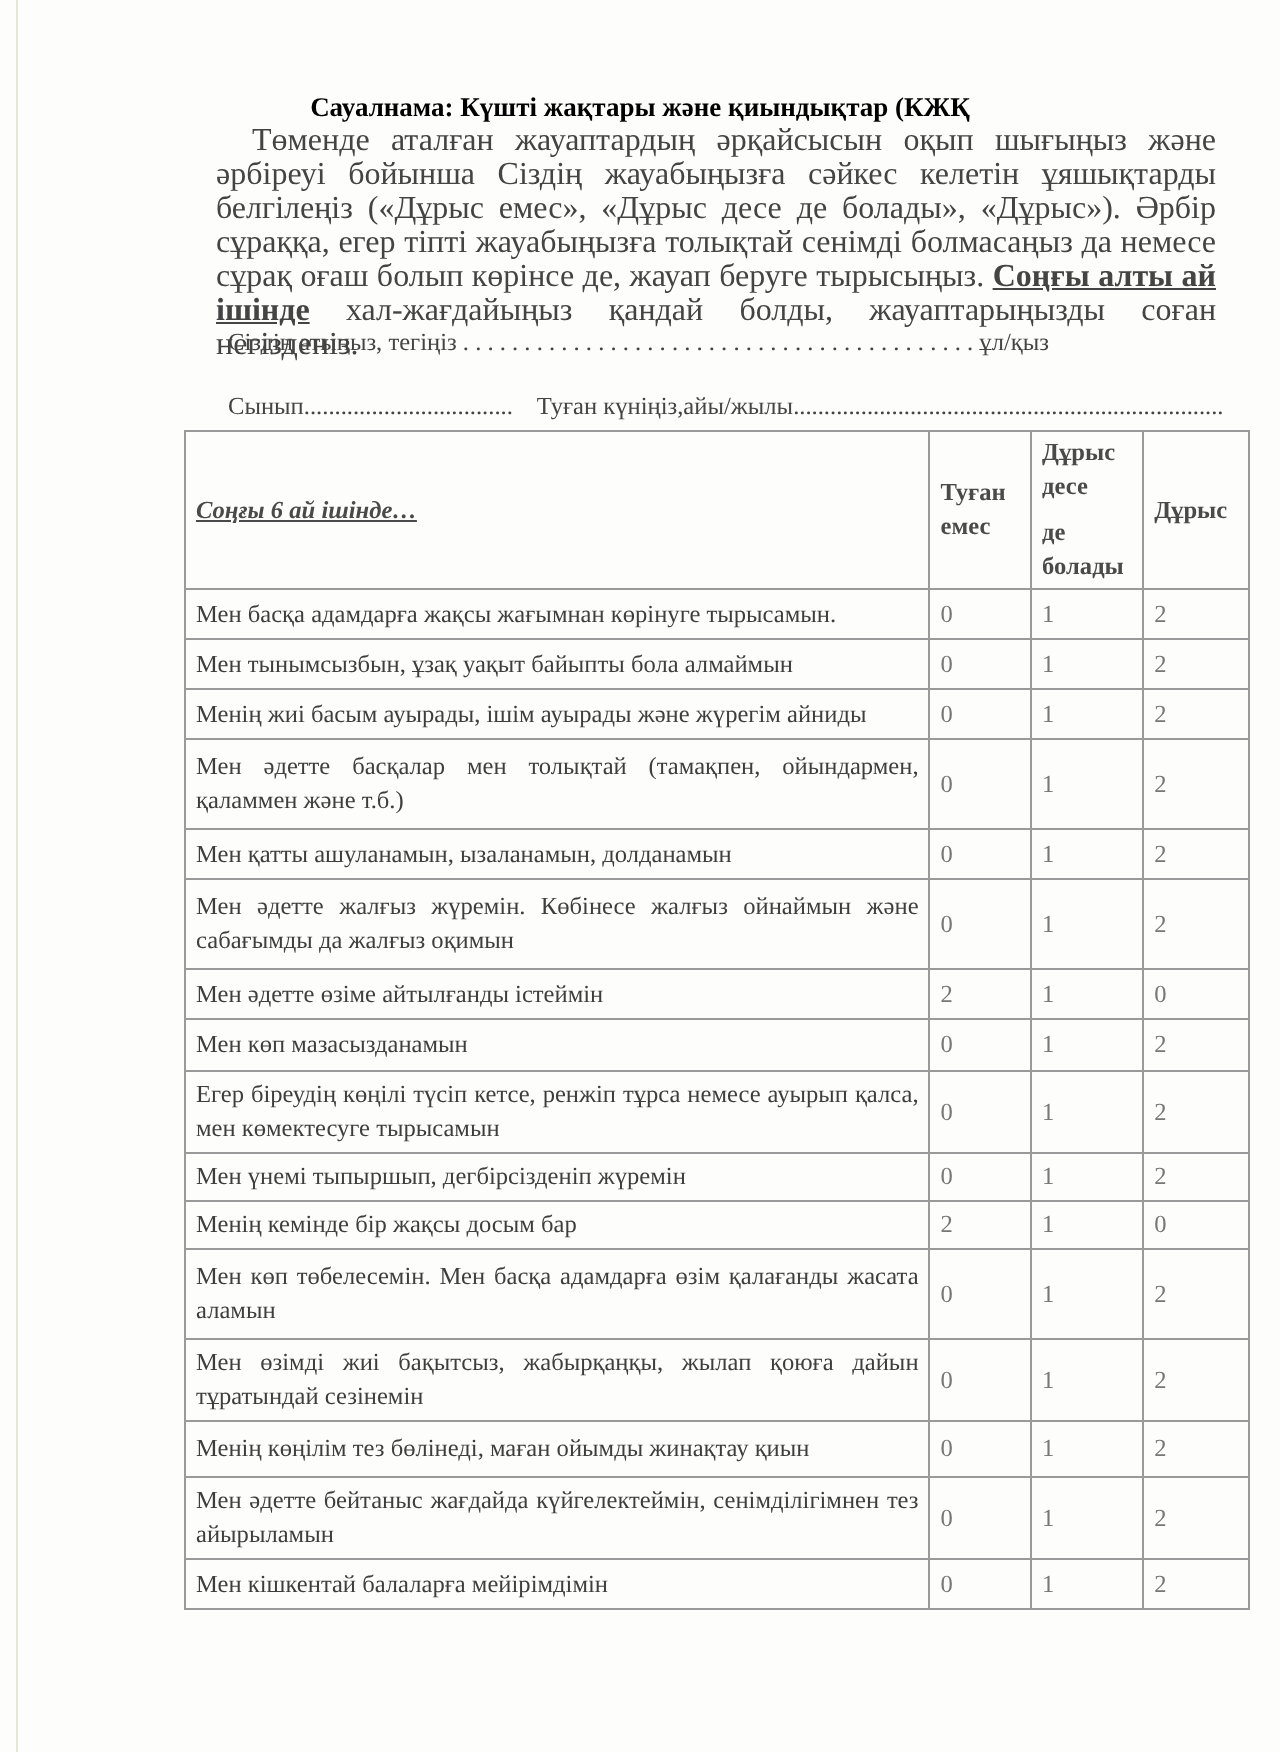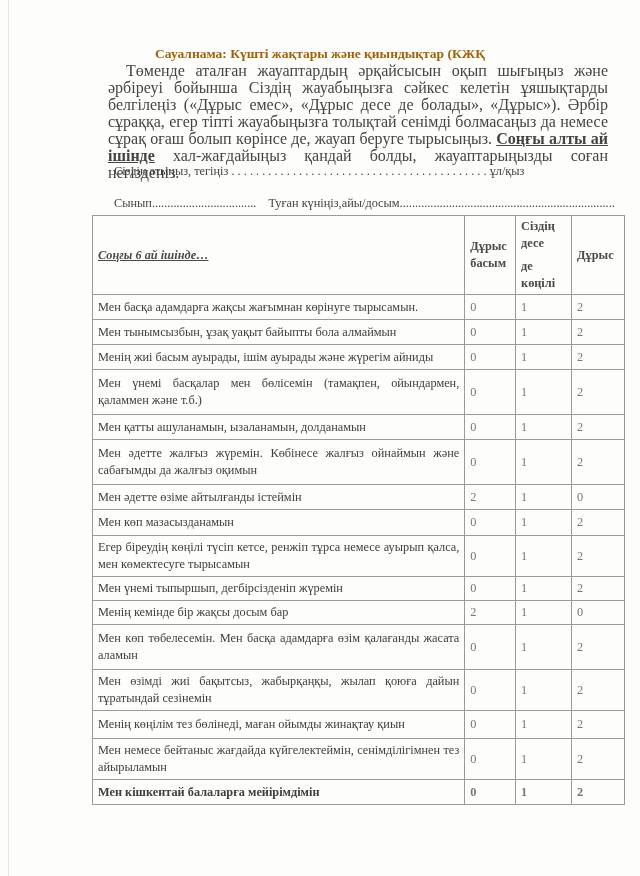--- a/index.html
+++ b/index.html
@@ -9,21 +9,21 @@
       font-family: "Liberation Serif", serif;
       color: #3a3a3a;
       position: relative;
     }
     .edge-line {
       position: absolute; left: 8px; top: 0; width: 1px; height: 876px;
       background: #e6e6d8;
     }
     .title {
       position: absolute; top: 46px; left: 0; width: 640px;
-      text-align: center; font-weight: bold; font-size: 13.5px; color: #a16207;
+      text-align: center; font-weight: bold; font-size: 13.5px; color: #000000;
     }
     .intro {
       position: absolute; top: 62px; left: 108px; width: 500px;
       font-size: 16px; line-height: 17px; text-align: justify; color: #444;
     }
     .intro .indent { display: inline-block; width: 18px; }
     .intro .emph { font-weight: bold; text-decoration: underline; }
     .field-line {
       position: absolute; left: 114px; font-size: 12.3px; color: #444; white-space: nowrap;
     }
@@ -54,34 +54,34 @@
 <body>
 
 <div class="edge-line"></div>
 
 <div class="title">Сауалнама: Күшті жақтары және қиындықтар (КЖҚ</div>
 
 <div class="intro"><span class="indent"></span><span>Төменде аталған жауаптардың әрқайсысын оқып шығыңыз және әрбіреуі бойынша Сіздің жауабыңызға сәйкес келетін ұяшықтарды белгілеңіз («Дұрыс емес», «Дұрыс десе де болады», «Дұрыс»). Әрбір сұраққа, егер тіпті жауабыңызға толықтай сенімді болмасаңыз да немесе сұрақ оғаш болып көрінсе де, жауап беруге тырысыңыз.</span> <span class="emph">Соңғы алты ай ішінде</span> <span>хал-жағдайыңыз қандай болды, жауаптарыңызды соған негізденіз.</span></div>
 
 <div class="field-line f1"><span>Сіздің  атыңыз, тегіңіз</span><span> . . . . . . . . . . . . . . . . . . . . . . . . . . . . . . . . . . . . . . . . . . </span><span>ұл/қыз</span></div>
 
-<div class="field-line f2"><span>Сынып</span><span>..................................</span><span class="gap"></span><span>Туған күніңіз,айы/досым</span><span>......................................................................</span></div>
+<div class="field-line f2"><span>Сынып</span><span>..................................</span><span class="gap"></span><span>Туған күніңіз,айы/жылы</span><span>......................................................................</span></div>
 
 <table class="q">
   <colgroup>
     <col class="col-q">
       <col class="col-a">
       <col class="col-b">
       <col class="col-c">
   </colgroup>
   <thead>
     <tr style="height:74px">
       <th class="hq">Соңғы 6 ай ішінде…</th>
-      <th>Дұрыс басым</th>
-      <th class="hb"><span>Сіздің десе</span><span class="sp"></span><span>де көңілі</span></th>
+      <th>Туған емес</th>
+      <th class="hb"><span>Дұрыс десе</span><span class="sp"></span><span>де болады</span></th>
       <th>Дұрыс</th>
     </tr>
   </thead>
   <tbody id="rows">
       <tr style="height: 25px; margin-top: 16px;">
         <td class="stmt">Мен басқа адамдарға жақсы жағымнан көрінуге тырысамын.</td>
         <td class="val">0</td>
         <td class="val">1</td>
         <td class="val">2</td>
       </tr>
@@ -91,21 +91,21 @@
         <td class="val">1</td>
         <td class="val">2</td>
       </tr>
       <tr style="height: 25px;">
         <td class="stmt">Менің жиі басым ауырады, ішім ауырады және жүрегім айниды</td>
         <td class="val">0</td>
         <td class="val">1</td>
         <td class="val">2</td>
       </tr>
       <tr style="height: 45px;">
-        <td class="stmt">Мен үнемі басқалар мен бөлісемін (тамақпен, ойындармен, қаламмен және т.б.)</td>
+        <td class="stmt">Мен әдетте басқалар мен толықтай (тамақпен, ойындармен, қаламмен және т.б.)</td>
         <td class="val">0</td>
         <td class="val">1</td>
         <td class="val">2</td>
       </tr>
       <tr style="height: 25px;">
         <td class="stmt">Мен қатты ашуланамын, ызаланамын, долданамын</td>
         <td class="val">0</td>
         <td class="val">1</td>
         <td class="val">2</td>
       </tr>
@@ -157,25 +157,25 @@
         <td class="val">1</td>
         <td class="val">2</td>
       </tr>
       <tr style="height: 28px;">
         <td class="stmt">Менің көңілім тез бөлінеді, маған ойымды жинақтау қиын</td>
         <td class="val">0</td>
         <td class="val">1</td>
         <td class="val">2</td>
       </tr>
       <tr style="height: 41px;">
-        <td class="stmt">Мен немесе бейтаныс жағдайда күйгелектеймін, сенімділігімнен тез айырыламын</td>
+        <td class="stmt">Мен әдетте бейтаныс жағдайда күйгелектеймін, сенімділігімнен тез айырыламын</td>
         <td class="val">0</td>
         <td class="val">1</td>
         <td class="val">2</td>
       </tr>
-      <tr style="height: 25px; font-weight: bold;">
+      <tr style="height: 25px;">
         <td class="stmt">Мен кішкентай балаларға мейірімдімін</td>
         <td class="val">0</td>
         <td class="val">1</td>
         <td class="val">2</td>
       </tr>
     </tbody>
 </table>
 
 </body></html>

